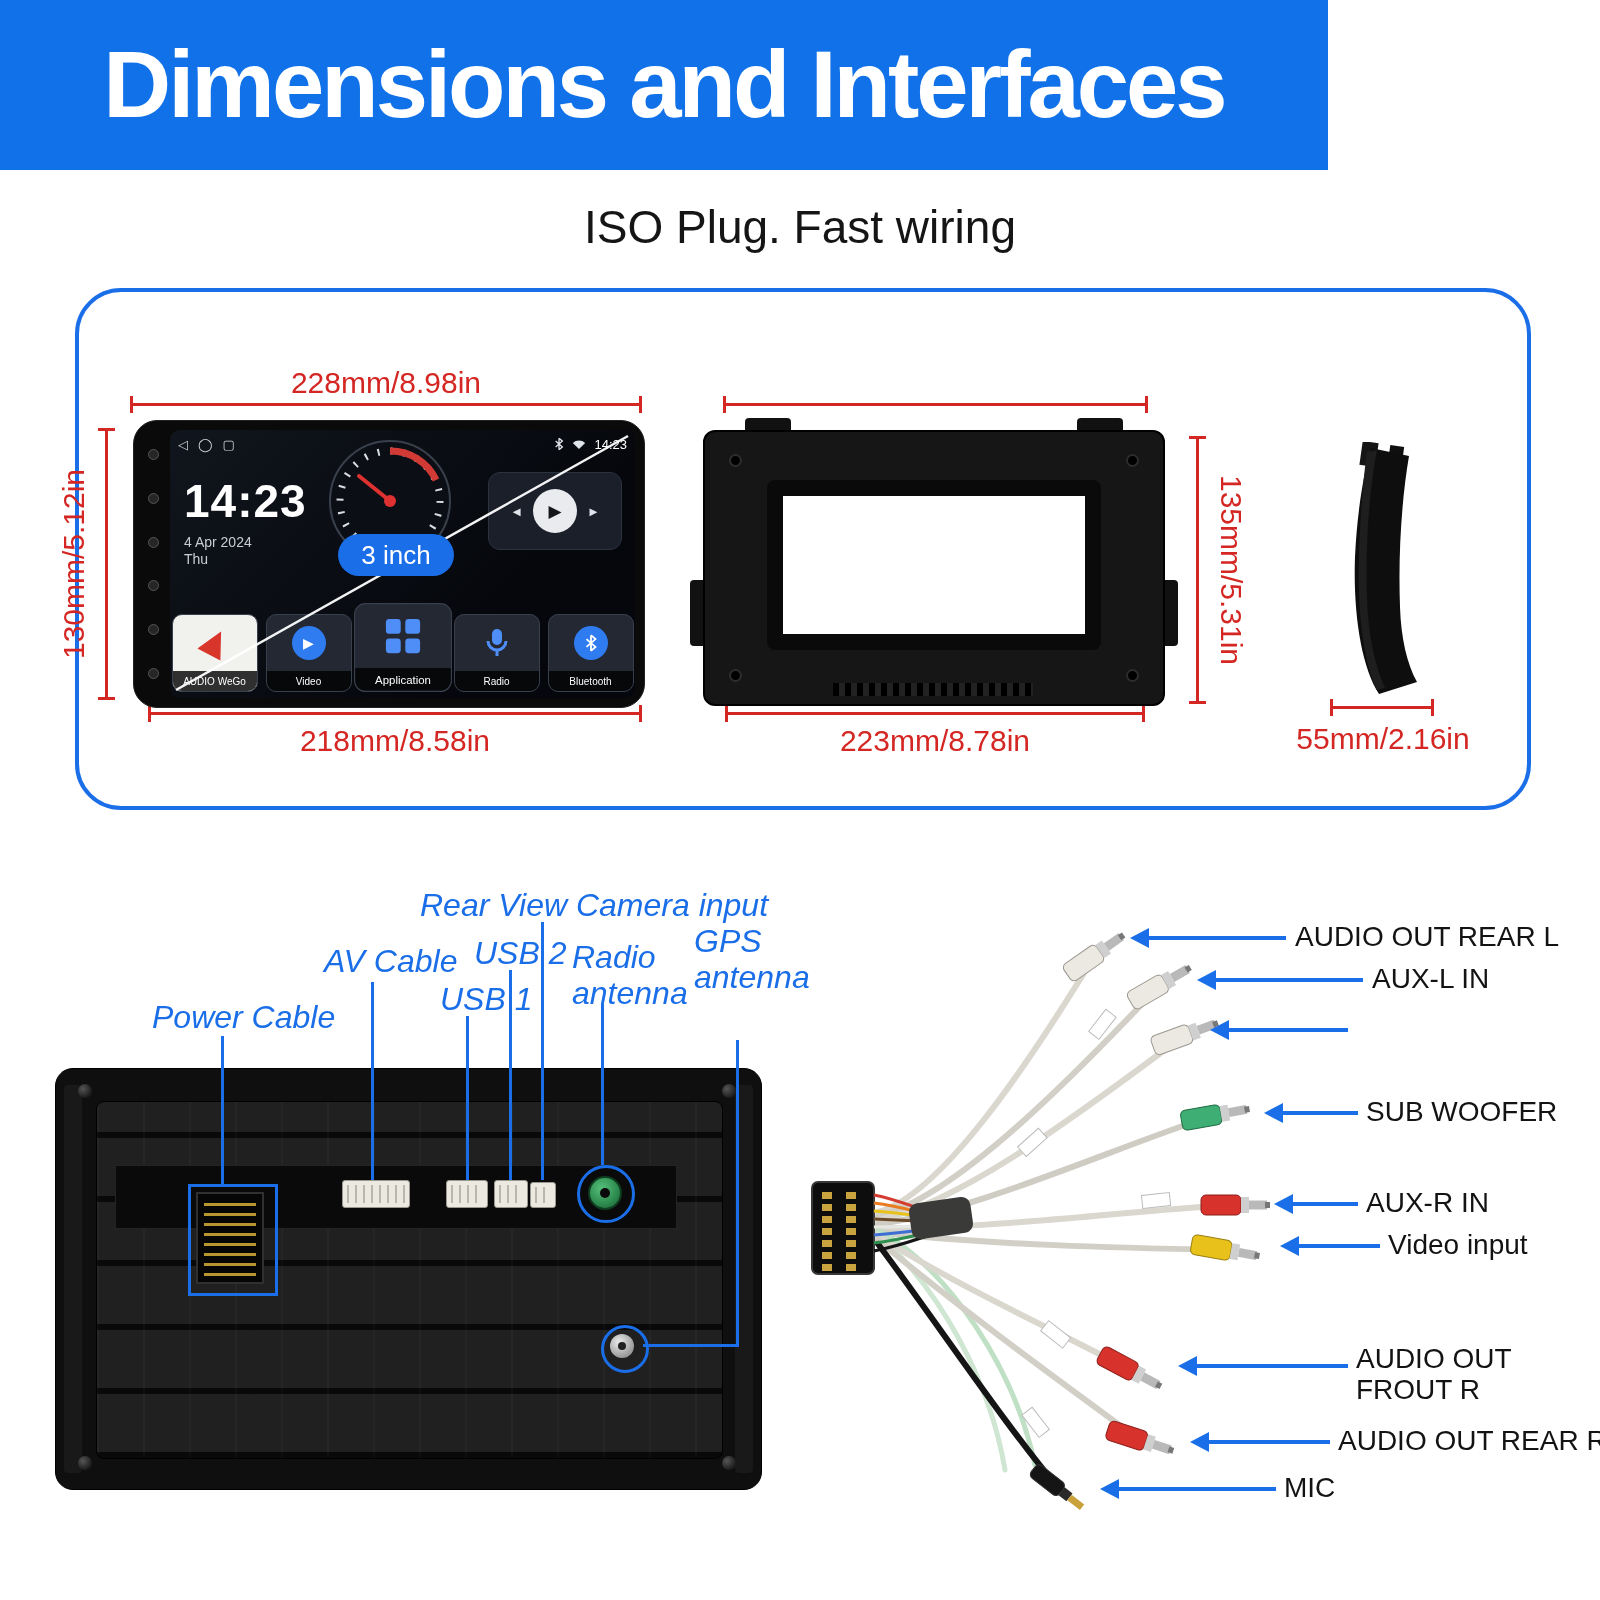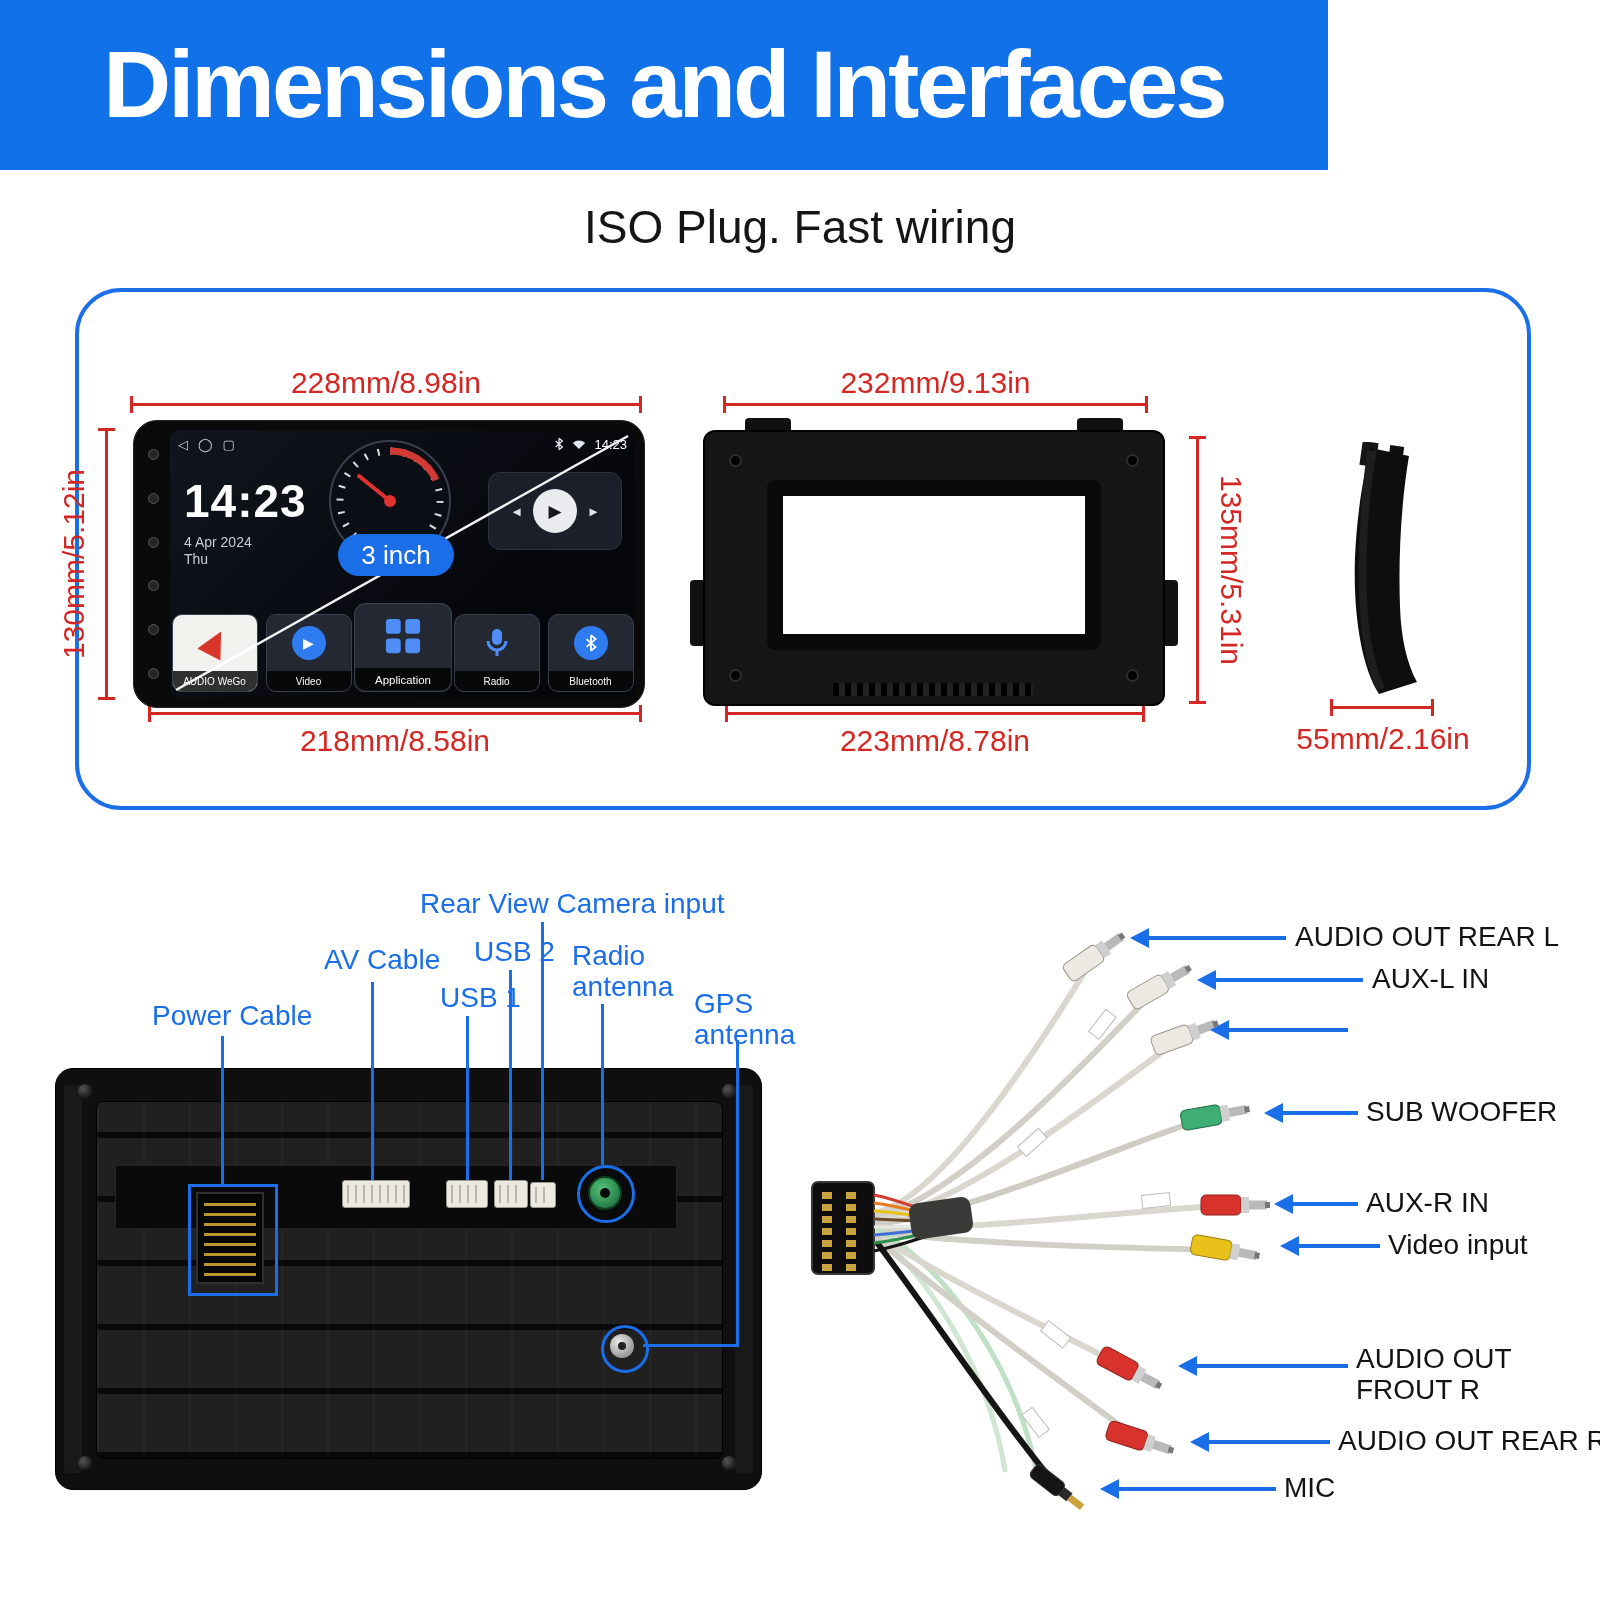--- a/index.html
+++ b/index.html
@@ -82,21 +82,21 @@
                 border:2px solid #000;border-radius:12px;}
   .fascia .tab{position:absolute;background:#111;}
   .fascia .opening{position:absolute;left:64px;top:50px;width:302px;height:138px;background:#fff;
                    border:16px solid #0a0a0a;border-radius:8px;}
   .fascia .screw{position:absolute;width:9px;height:9px;border-radius:50%;background:#000;
                  border:2px solid #2d2d2d;}
   .fascia .ridges{position:absolute;left:130px;bottom:10px;width:200px;height:13px;
                   background:repeating-linear-gradient(90deg,#000 0 6px,#222 6px 12px);}
 
   
-  .cable-label{position:absolute;color:var(--blue);font-size:28px;line-height:1.12;}
+  .cable-label{position:absolute;color:var(--blue);font-size:32px;line-height:1.12;font-style:italic;}
   .blue-vline{position:absolute;width:3px;background:var(--blue);}
   .blue-hline{position:absolute;height:3px;background:var(--blue);}
   .blue-ring{position:absolute;border:3px solid var(--blue);border-radius:50%;}
 
   
   .rear-unit{position:absolute;left:55px;top:1068px;width:705px;height:420px;background:#0f0f0f;
              border-radius:18px;border:1px solid #000;}
   .rear-strip{position:absolute;top:16px;bottom:16px;width:18px;background:#191919;border-radius:4px;}
   .rear-inner{position:absolute;left:40px;top:32px;width:625px;height:356px;background:#131313;
               border-radius:8px;border:1px solid #000;
@@ -232,21 +232,20 @@
         </div>
       </div>
 
       <svg style="position:absolute;left:0;top:0;z-index:2;" width="465" height="268" viewBox="0 0 465 268">
         <line x1="6" y1="260" x2="458" y2="6" stroke="#fff" stroke-width="2.5" opacity="0.95"></line>
       </svg>
       <div class="badge">3 inch</div>
     </div>
   </div>
 
-  <div class="dimlabel" style="left:723px;top:366px;width:425px;">232mm/9.13in</div>
   <div class="dim-h" style="left:723px;top:403px;width:425px;"></div>
   <div class="dim-v" style="left:1196px;top:436px;height:268px;"></div>
   <div class="vlabel" style="left:1208px;top:436px;width:46px;height:268px;">
     <span class="rot-r">135mm/5.31in</span>
   </div>
   <div class="dim-h" style="left:725px;top:712px;width:420px;"></div>
   <div class="dimlabel" style="left:725px;top:724px;width:420px;">223mm/8.78in</div>
 
   <div class="fascia">
     <div class="tab" style="left:42px;top:-12px;width:46px;height:14px;border-radius:4px 4px 0 0;"></div>
@@ -325,21 +324,21 @@
 
   <div class="cable-label" style="left:474px;top:936px;">USB 2</div>
   <div class="blue-vline" style="left:509px;top:970px;height:210px;"></div>
 
   <div class="cable-label" style="left:420px;top:888px;white-space:nowrap;">Rear View Camera input</div>
   <div class="blue-vline" style="left:541px;top:922px;height:258px;"></div>
 
   <div class="cable-label" style="left:572px;top:940px;width:120px;">Radio antenna</div>
   <div class="blue-vline" style="left:601px;top:1004px;height:161px;"></div>
 
-  <div class="cable-label" style="left:694px;top:988px;width:120px;">GPS antenna</div>
+  <div class="cable-label" style="left:694px;top:924px;width:120px;">GPS antenna</div>
   <div class="blue-vline" style="left:736px;top:1040px;height:304px;"></div>
   <div class="blue-hline" style="left:643px;top:1344px;width:96px;"></div>
 
   <svg class="abs" style="left:790px;top:900px;" width="560" height="640" viewBox="0 0 560 640">
 
     <path d="M88,312 C150,295 235,170 305,55" stroke="#dad7cf" stroke-width="6" fill="none" stroke-linecap="round"></path>
     <path d="M88,316 C165,298 285,175 370,85" stroke="#d2cfc7" stroke-width="6" fill="none" stroke-linecap="round"></path>
     <path d="M88,320 C175,302 300,205 395,135" stroke="#dad7cf" stroke-width="6" fill="none" stroke-linecap="round"></path>
     <path d="M88,324 C185,312 330,245 425,215" stroke="#cfccc4" stroke-width="6" fill="none" stroke-linecap="round"></path>
     <path d="M88,328 C195,330 340,310 445,305" stroke="#dad7cf" stroke-width="6" fill="none" stroke-linecap="round"></path>

